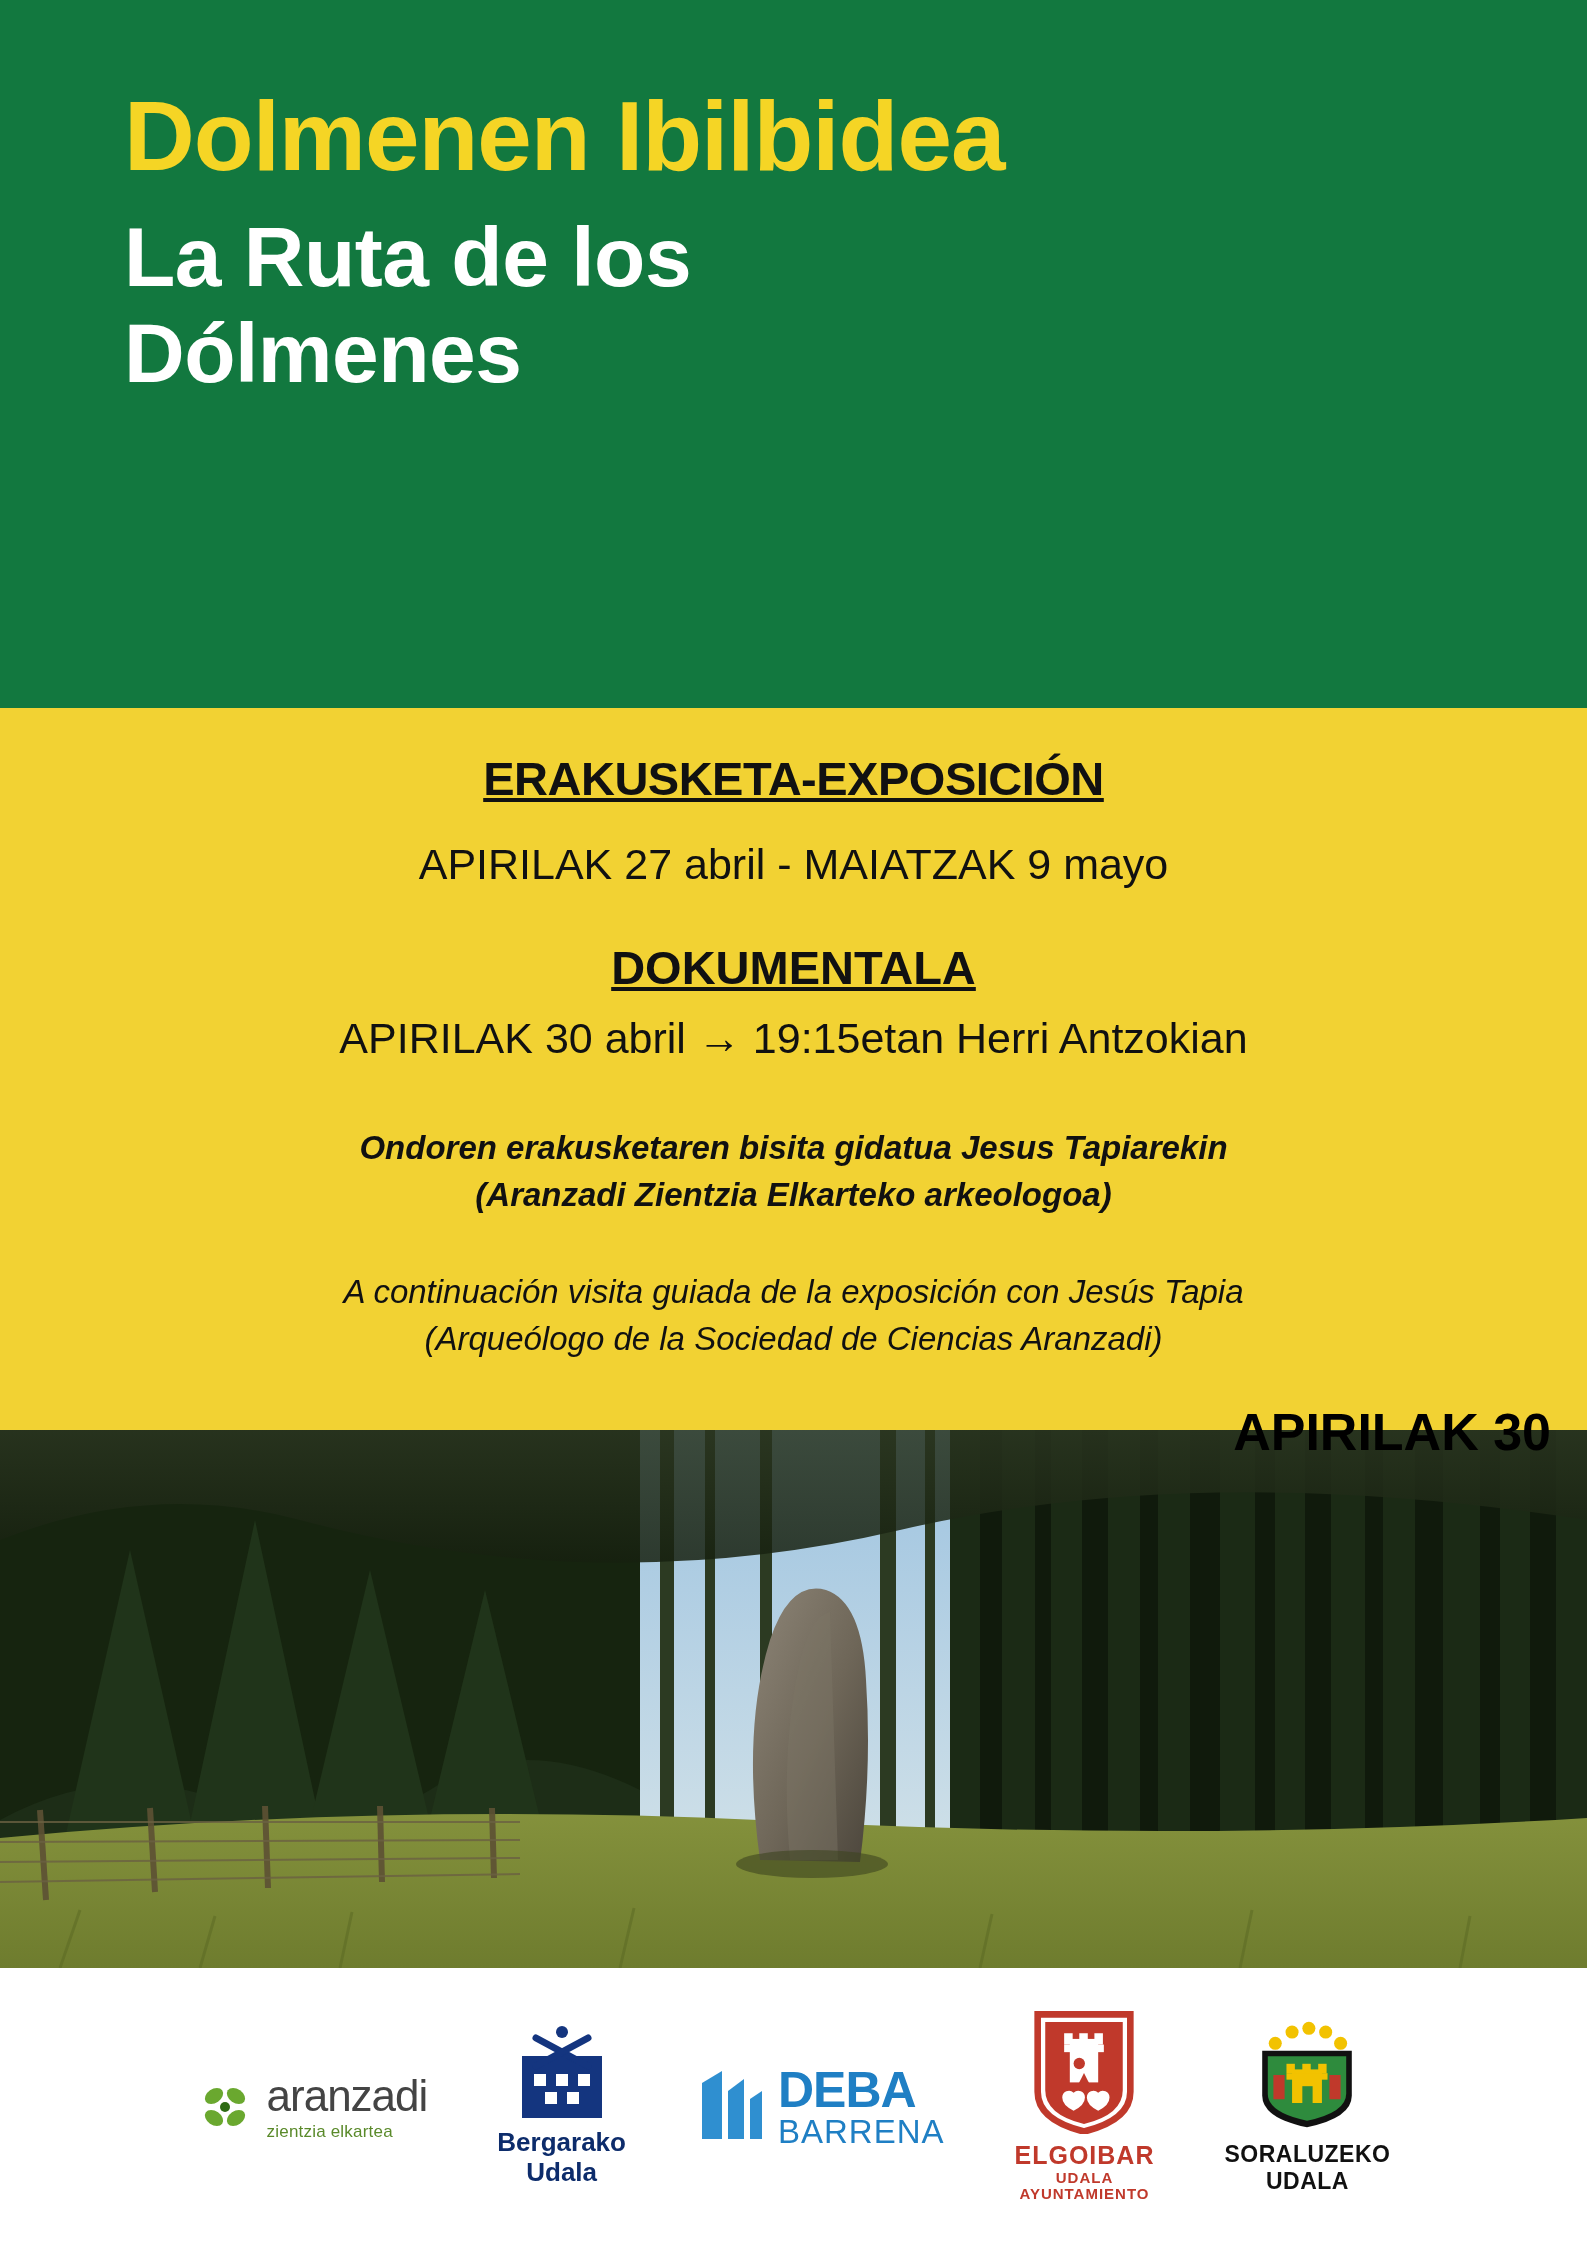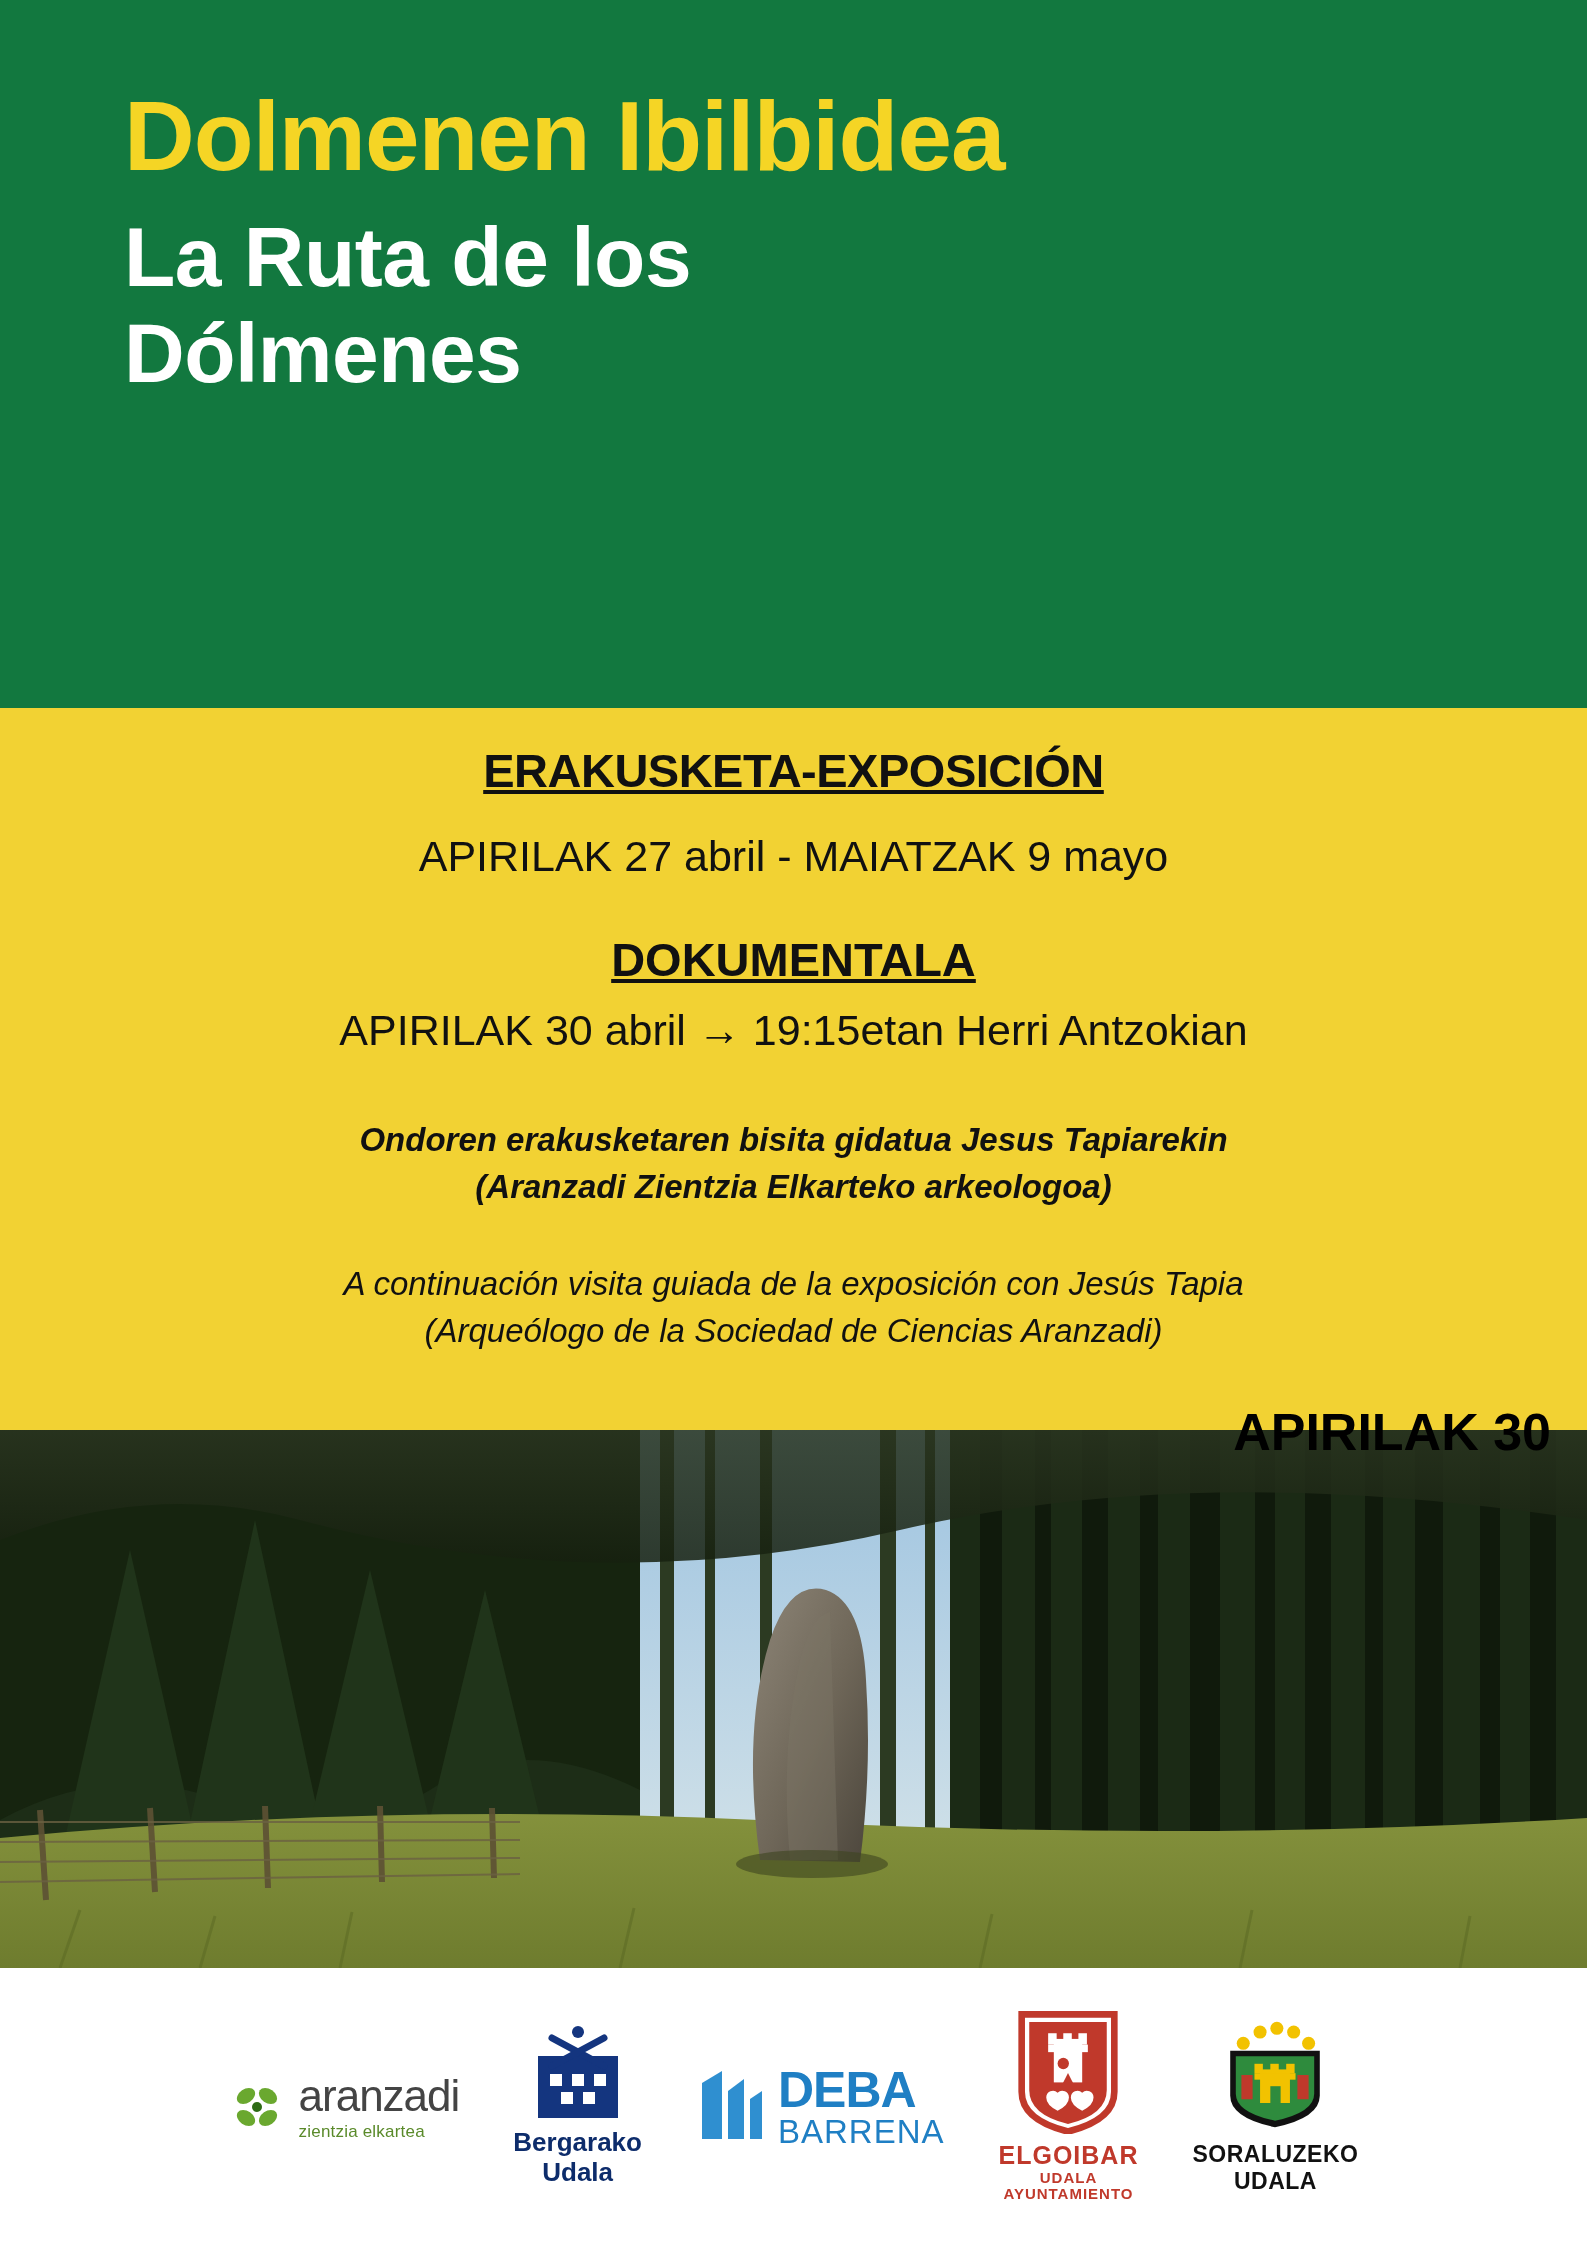--- a/index.html
+++ b/index.html
@@ -58,21 +58,21 @@
     padding: 34px 60px 0 60px;
     text-align: center;
     position: relative;
     color: #111111;
   }
   .y-h1 {
     font-size: 47px;
     font-weight: bold;
     text-decoration: underline;
     letter-spacing: -0.5px;
-    margin: 0;
+    margin: 8px;
     line-height: 1.25;
   }
   .y-sub {
     font-size: 43px;
     font-weight: normal;
     margin: 28px 0 0 0;
     line-height: 1.3;
   }
   .y-h2 {
     font-size: 47px;
@@ -122,21 +122,21 @@
   }
   .photo svg { display: block; width: 100%; height: 100%; }
 
   
   .logos {
     flex: 1;
     background: #ffffff;
     display: flex;
     align-items: center;
     justify-content: center;
-    gap: 54px;
+    gap: 70px;
     padding: 0 40px;
     box-sizing: border-box;
   }
   .logo {
     display: flex;
     align-items: center;
     justify-content: center;
   }
 
   

